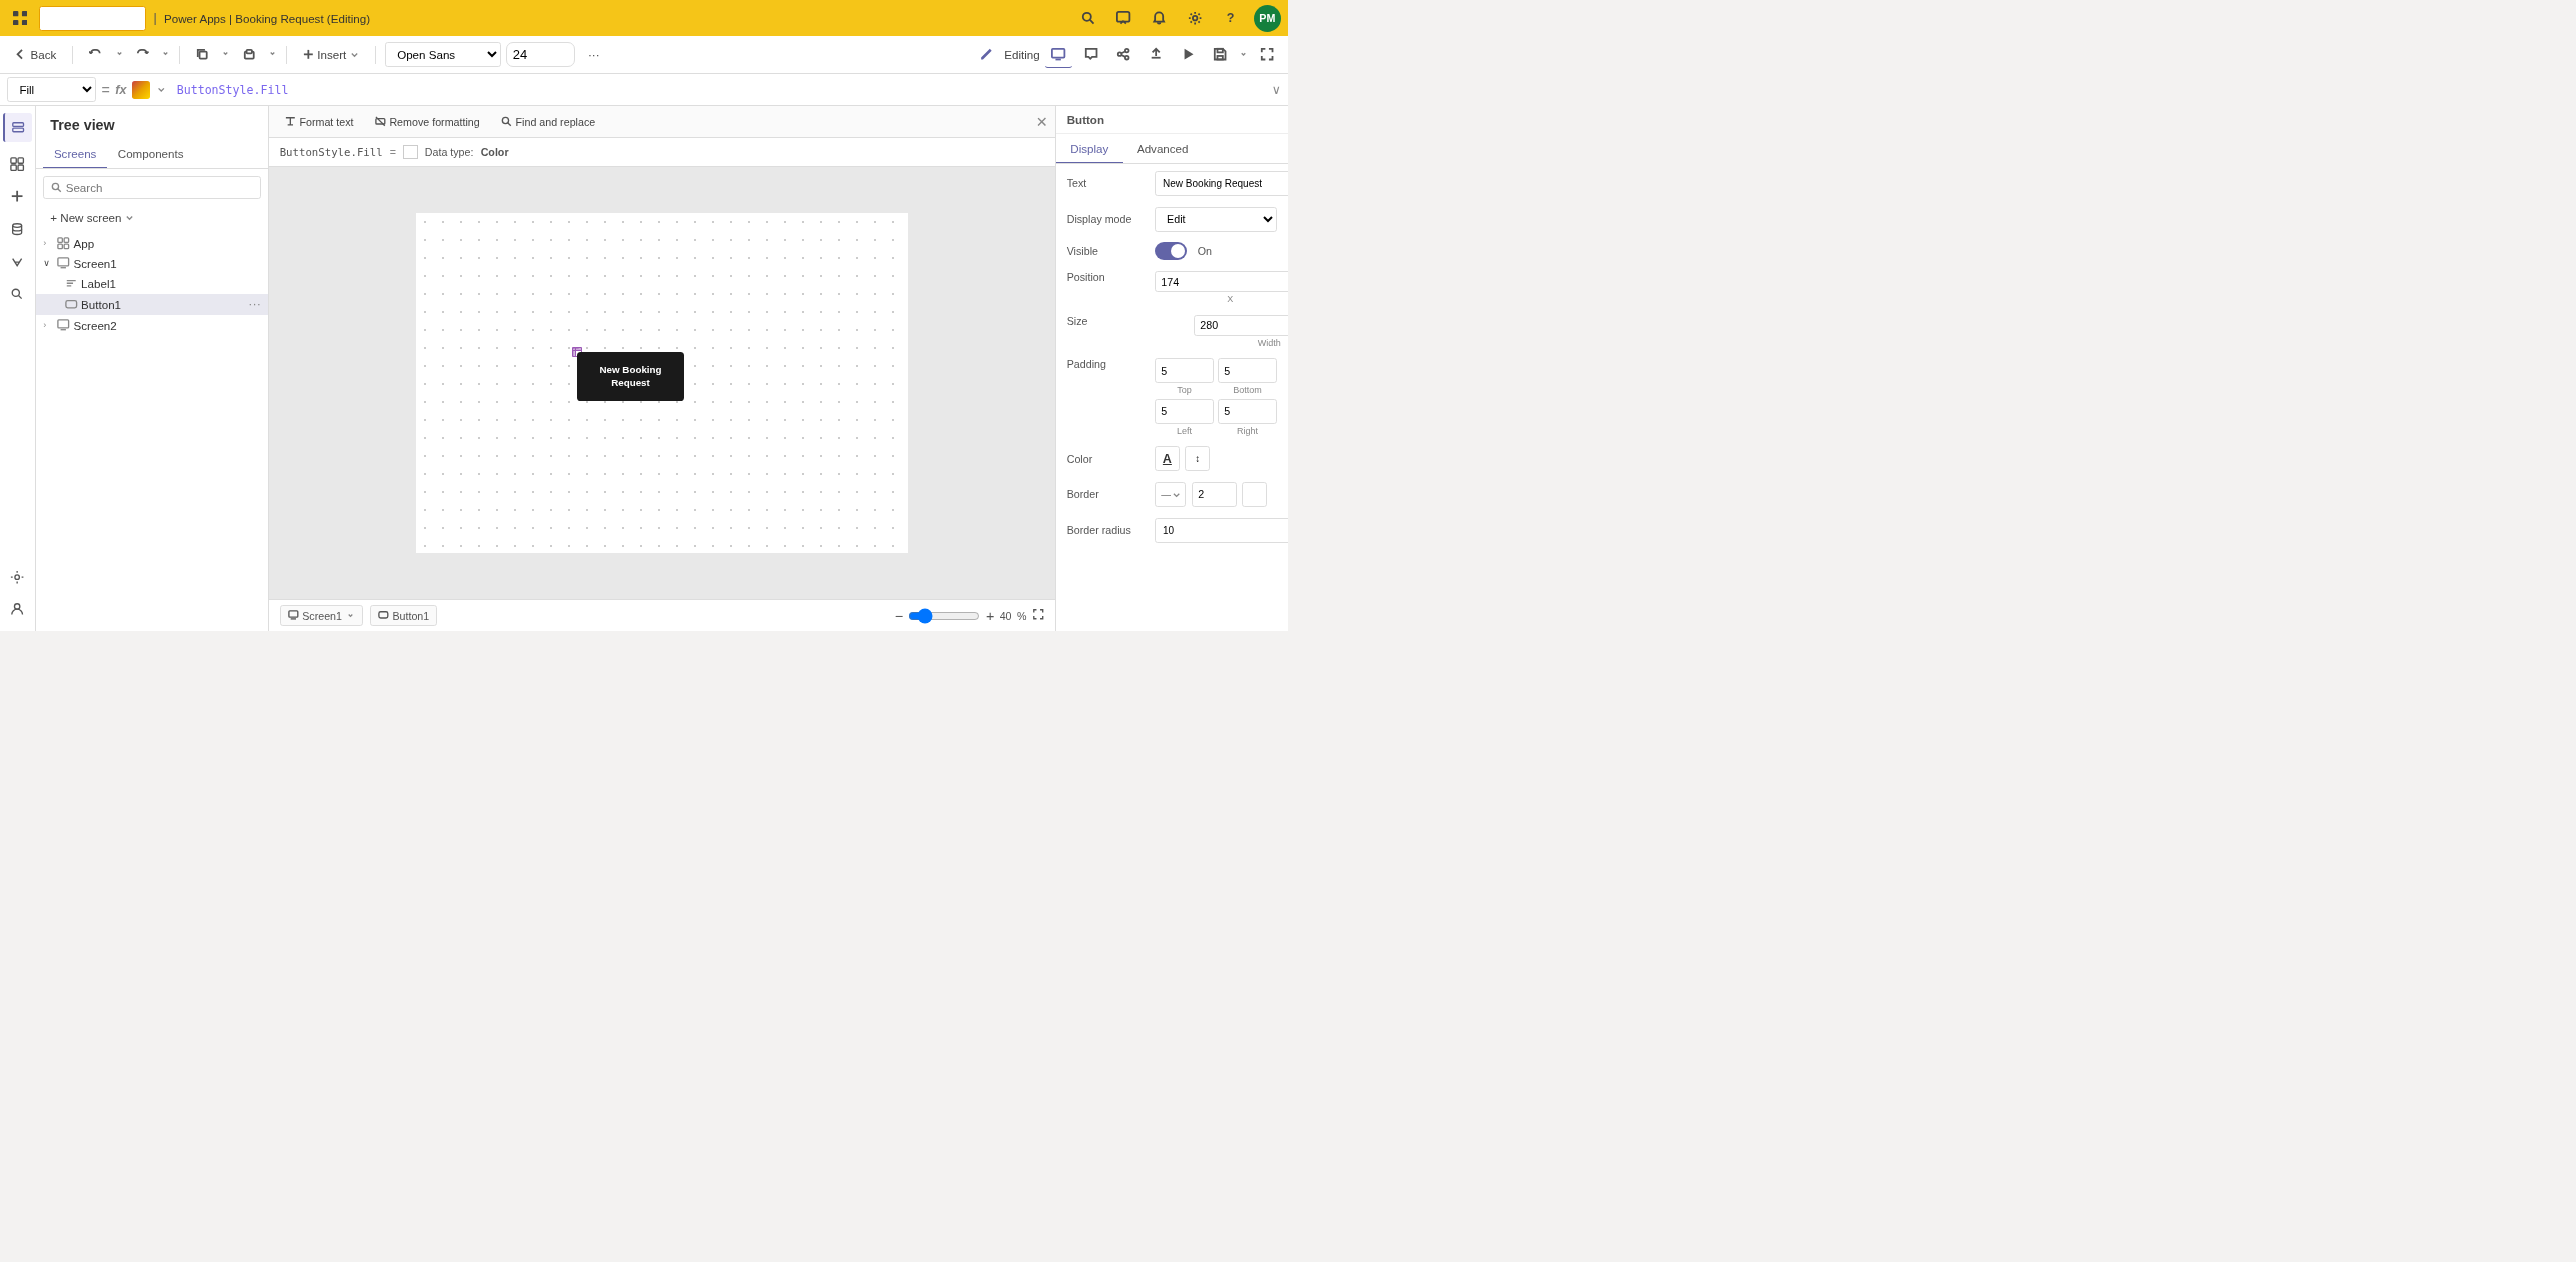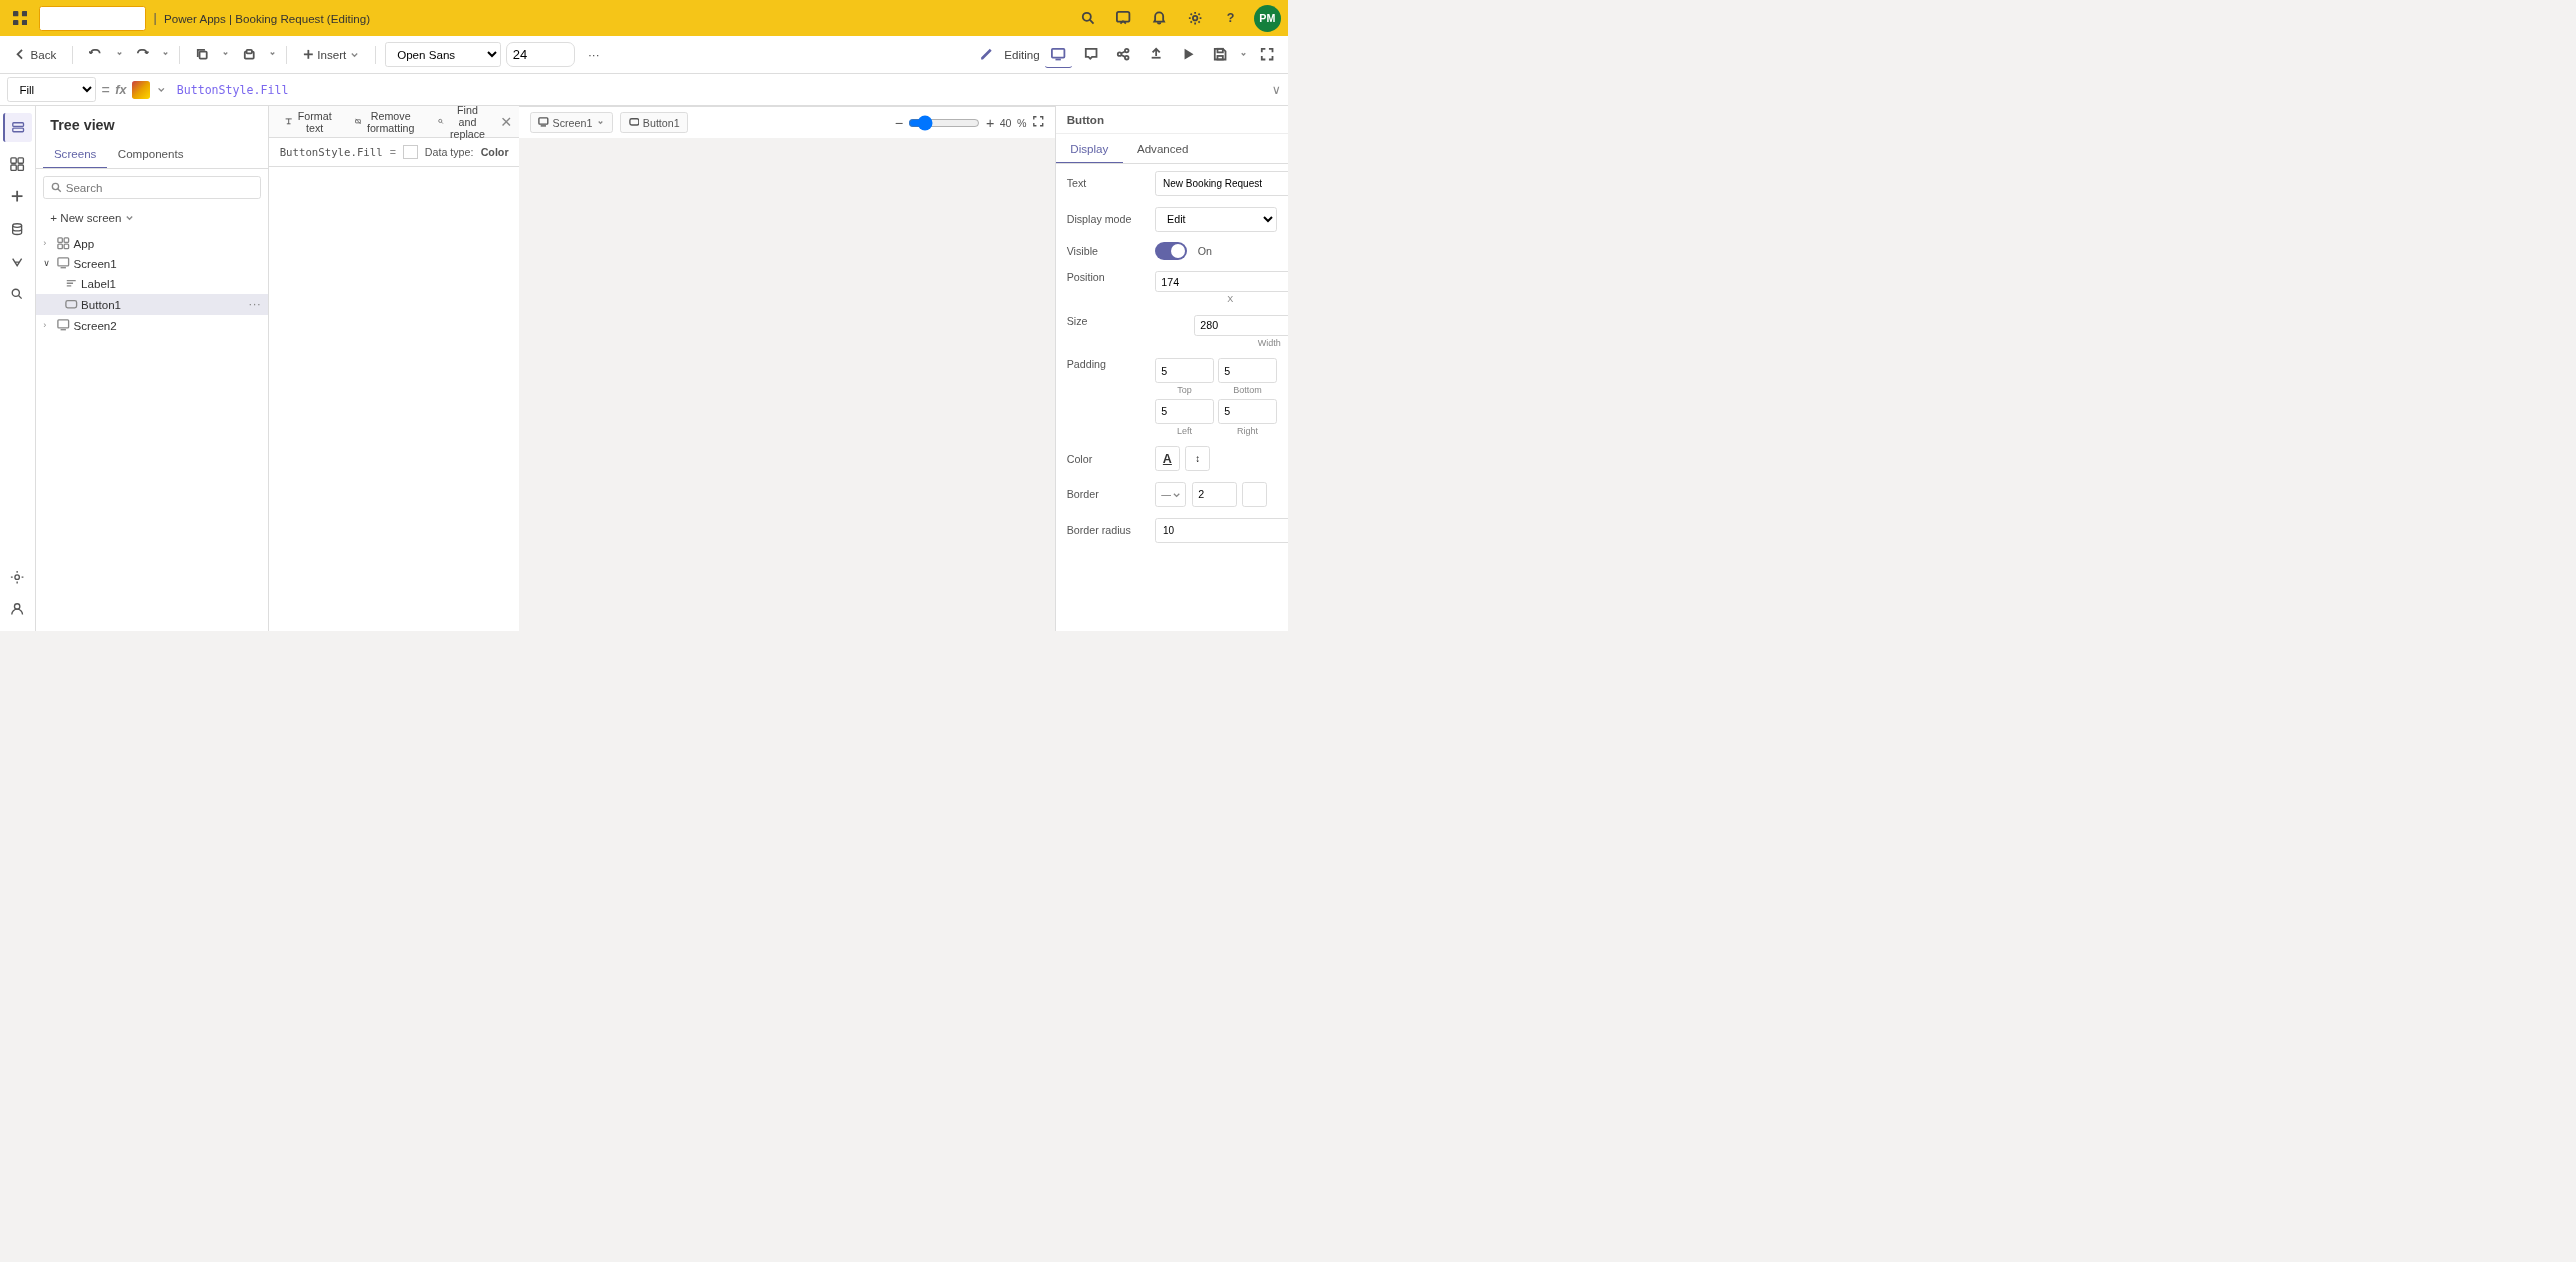--- a/index.html
+++ b/index.html
@@ -505,22 +505,23 @@
       width: 25px; height: 25px;
       border: 0.9px solid #ddd;
       border-radius: 2.7px;
       background: white;
     }
 
     
     .canvas-wrapper {
       flex: 1;
       display: flex;
-      flex-direction: row;
+      flex-direction: column;
       position: relative;
+      justify-content: space-between;
     }
     .formula-panel-top {
       background: white;
     }
   </style>
 </head>
 <body>
 
 <div class="top-bar">
   <div class="top-bar-logo-area">
@@ -852,20 +853,43 @@
       </div>
       <div class="formula-data-bar">
         <span style="font-family:Consolas,monospace;color:#555;">ButtonStyle.Fill</span>
         <span style="color:#888;">=</span>
         <div class="color-swatch"></div>
         <span style="color:#555;">Data type:</span>
         <span style="font-weight:600;color:#555;">Color</span>
       </div>
     </div>
 
+    <div class="canvas-area">
+      <div class="canvas-inner" style="width:492px;height:340px;">
+        <div class="canvas-dots"></div>
+
+        <div style="position:absolute;left:161px;top:139px;">
+
+          <div style="position:absolute;top:-3.6px;left:-3.6px;right:-3.6px;bottom:-3.6px;border:0.9px dashed #9b59b6;border-radius:3.6px;pointer-events:none;"></div>
+
+          <div style="position:absolute;top:-5.4px;left:-5.4px;width:7.2px;height:7.2px;background:white;border:1.3px solid #9b59b6;border-radius:0.9px;"></div>
+          <div style="position:absolute;top:-5.4px;left:50%;transform:translateX(-50%);width:7.2px;height:7.2px;background:white;border:1.3px solid #9b59b6;border-radius:0.9px;"></div>
+          <div style="position:absolute;top:-5.4px;right:-5.4px;width:7.2px;height:7.2px;background:white;border:1.3px solid #9b59b6;border-radius:0.9px;"></div>
+          <div style="position:absolute;top:50%;transform:translateY(-50%);left:-5.4px;width:7.2px;height:7.2px;background:white;border:1.3px solid #9b59b6;border-radius:0.9px;"></div>
+          <div style="position:absolute;top:50%;transform:translateY(-50%);right:-5.4px;width:7.2px;height:7.2px;background:white;border:1.3px solid #9b59b6;border-radius:0.9px;"></div>
+          <div style="position:absolute;bottom:-5.4px;left:-5.4px;width:7.2px;height:7.2px;background:white;border:1.3px solid #9b59b6;border-radius:0.9px;"></div>
+          <div style="position:absolute;bottom:-5.4px;left:50%;transform:translateX(-50%);width:7.2px;height:7.2px;background:white;border:1.3px solid #9b59b6;border-radius:0.9px;"></div>
+          <div style="position:absolute;bottom:-5.4px;right:-5.4px;width:7.2px;height:7.2px;background:white;border:1.3px solid #9b59b6;border-radius:0.9px;"></div>
+          <button class="canvas-button" style="width:107px;height:49px;font-size:9.8px;font-weight:600;">
+            <span>New Booking</span><br>
+            <span>Request</span>
+          </button>
+        </div>
+      </div>
+    </div>
 
     <div class="canvas-bottom-bar">
       <div class="screen-tab">
         <svg width="10.7" height="10.7" viewBox="0 0 12 12" fill="none" stroke="#555" stroke-width="1.5">
           <rect x="1" y="1" width="10" height="7" rx="1"></rect>
             <line x1="3" y1="10" x2="9" y2="10"></line>
         </svg>
         <span>Screen1</span>
         <svg width="9" height="9" viewBox="0 0 10 10">
           <path d="M3 4l2 2 2-2" fill="none" stroke="#888" stroke-width="1.5"></path>

